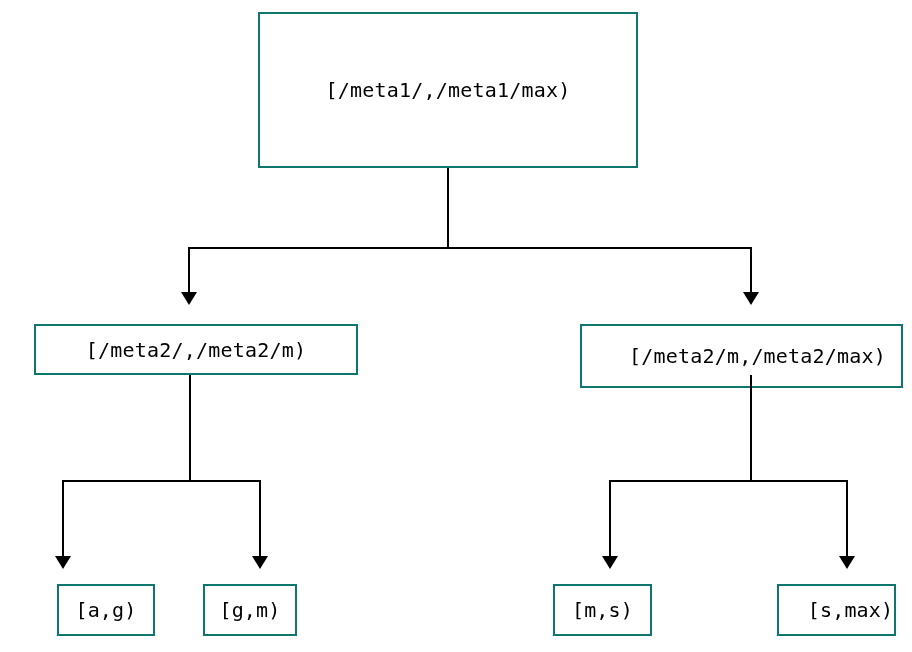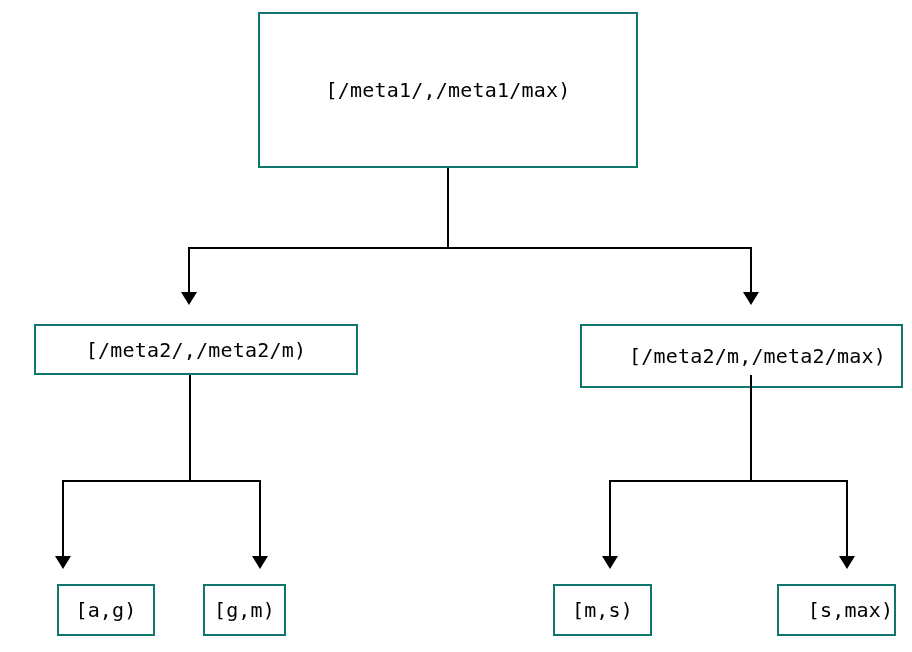--- a/index.html
+++ b/index.html
@@ -101,21 +101,21 @@
   <div class="edge edge-v" style="left:609px; top:480px; height:77px;"></div>
   <div class="arrowhead" style="left:602px; top:556px;"></div>
 
   <div class="edge edge-v" style="left:846px; top:480px; height:77px;"></div>
   <div class="arrowhead" style="left:839px; top:556px;"></div>
 
   <div class="node node-leaf" style="left:9px; top:584px; width:98px; height:52px;margin-left:48px;">
     <span class="node-label">[a,g)</span>
   </div>
 
-  <div class="node node-leaf" style="left:203px; top:584px; width:83px; height:52px;">
+  <div class="node node-leaf" style="left:203px; top:584px; width:94px; height:52px;">
     <span class="node-label">[g,m)</span>
   </div>
 
   <div class="node node-leaf" style="left:553px; top:584px; width:99px; height:52px;">
     <span class="node-label">[m,s)</span>
   </div>
 
   <div class="node node-leaf" style="left:777px; top:584px; width:119px; height:52px;padding-left:28px;">
     <span class="node-label">[s,max)</span>
   </div>

